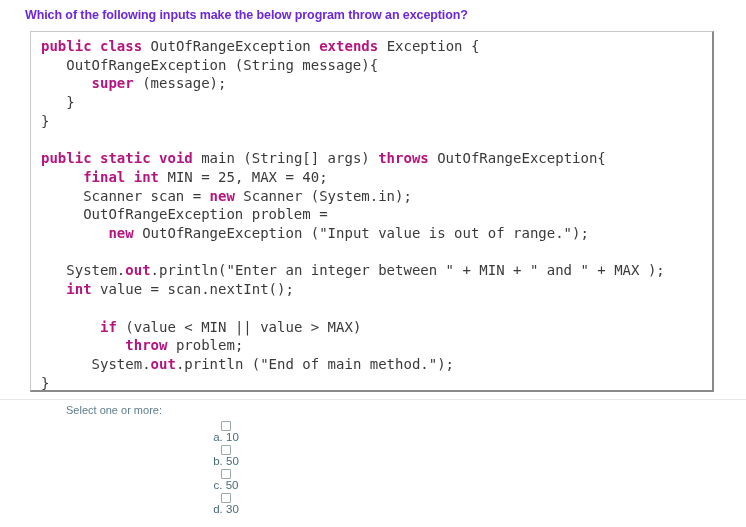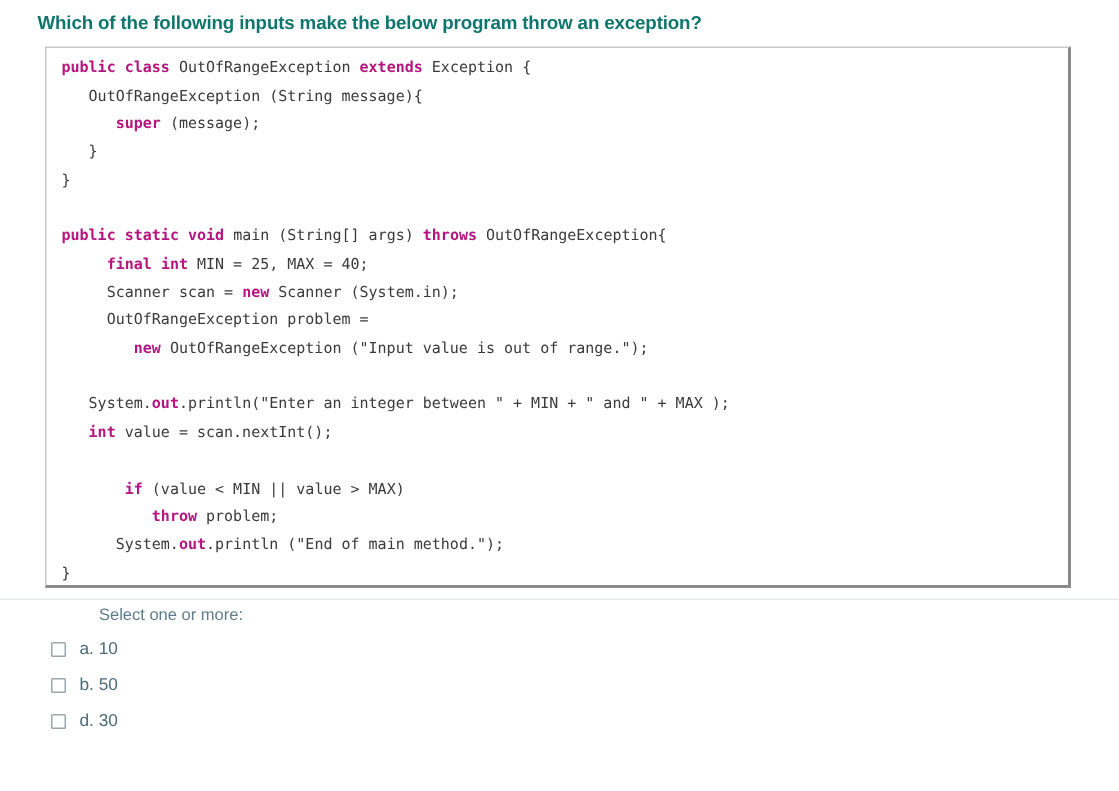--- a/index.html
+++ b/index.html
@@ -18,21 +18,21 @@
     width: 746px;
     height: 527px;
     box-sizing: border-box;
   }
   .question-title {
     position: absolute;
     left: 25px;
     top: 8px;
     font-size: 12.5px;
     font-weight: bold;
-    color: #0f766e;
+    color: #6d28d9;
     letter-spacing: -0.1px;
     white-space: nowrap;
   }
   .code-box {
     position: absolute;
     left: 30px;
     top: 31px;
     width: 684px;
     height: 361px;
     box-sizing: border-box;
@@ -40,21 +40,21 @@
     border-top: 1px solid #c9c9c9;
     border-left: 1px solid #c9c9c9;
     border-right: 2px solid #8a8a8a;
     border-bottom: 2px solid #8a8a8a;
     overflow: hidden;
   }
   .code-pre {
     margin: 0;
     padding: 5px 8px 0 10px;
     font-family: "DejaVu Sans Mono", monospace;
-    font-size: 10px;
+    font-size: 14px;
     line-height: 18.7px;
     color: #3a3a3a;
     white-space: pre;
     letter-spacing: 0px;
   }
   .kw {
     color: #b5157e;
     font-weight: bold;
   }
   .divider {
@@ -78,20 +78,21 @@
     position: absolute;
     left: 26px;
     top: 421px;
     width: 400px;
   }
   .option-row {
     display: flex;
     align-items: center;
     height: 24px;
     margin: 0;
+    flex-direction: column;
   }
   .checkbox {
     width: 10px;
     height: 10px;
     box-sizing: border-box;
     border: 1px solid #9aa7ad;
     background: #ffffff;
     border-radius: 1px;
     margin-left: 8px;
     margin-right: 9px;
@@ -140,17 +141,21 @@
       <div class="option-row">
         <span class="checkbox"></span>
         <span class="option-label">a. 10</span>
       </div>
       <div class="option-row">
         <span class="checkbox"></span>
         <span class="option-label">b. 50</span>
       </div>
       <div class="option-row">
         <span class="checkbox"></span>
+        <span class="option-label">c. 50</span>
+      </div>
+      <div class="option-row">
+        <span class="checkbox"></span>
         <span class="option-label">d. 30</span>
       </div>
     </div>
 
 </div>
 
 </body></html>

